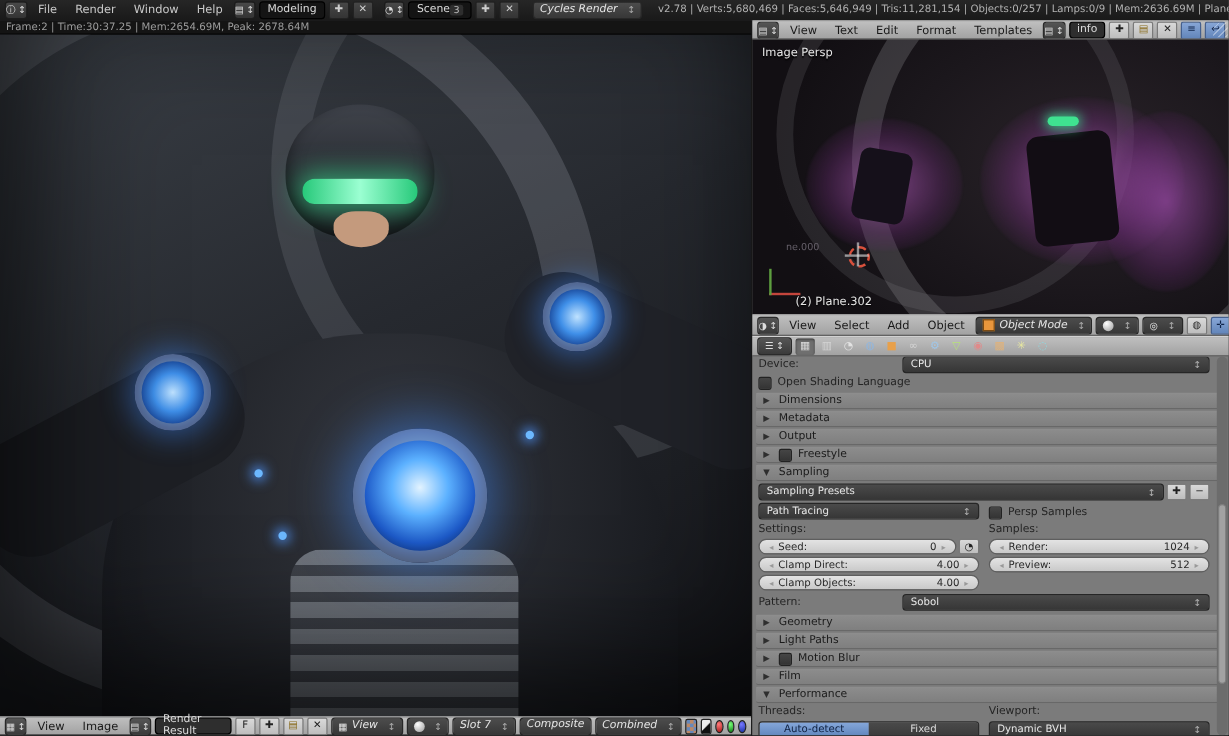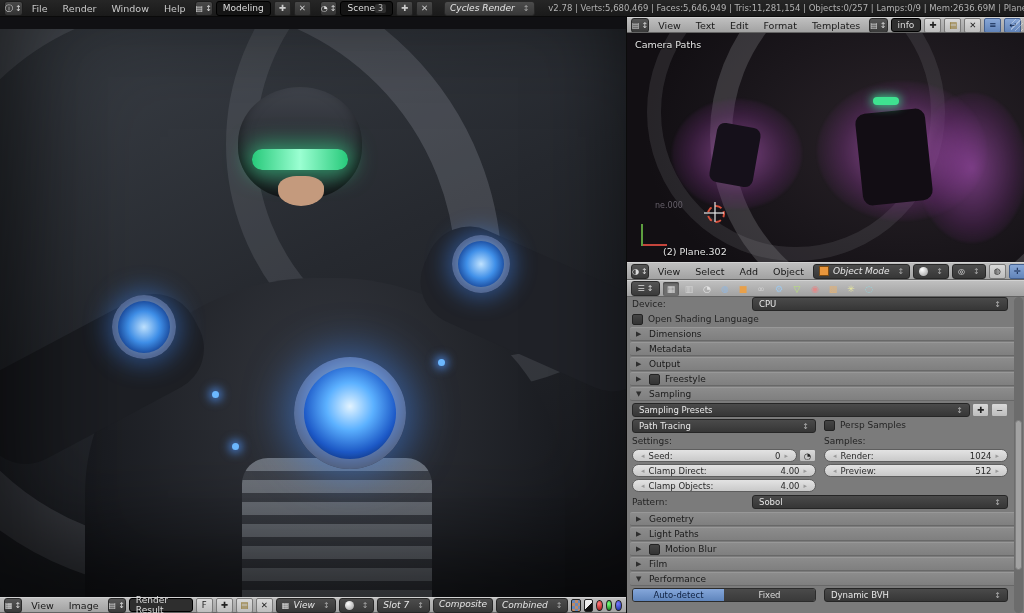--- a/index.html
+++ b/index.html
@@ -38,21 +38,21 @@
   #text-header{position:absolute;left:0;top:0;width:397px;height:16px;overflow:hidden;}
   #viewport{position:absolute;left:0;top:16px;width:397px;height:229px;overflow:hidden;
             background:radial-gradient(260px 180px at 70% 45%,#2a2329 0%,#1b171c 60%,#120f13 100%);}
   #vp-header{position:absolute;left:0;top:245px;width:397px;height:18px;overflow:hidden;}
   #props{position:absolute;left:0;top:263px;width:397px;height:333px;background:#7b7b7b;}
   #props-header{position:absolute;left:0;top:0;width:397px;height:17px;}
   #props-body{position:absolute;left:0;top:17px;width:397px;height:316px;overflow:hidden;
               padding:1px 16px 0 5px;box-sizing:border-box;font-size:9px;color:#1d1d1d;}
   
   .prow{display:flex;align-items:center;margin:2px 0;}
-  .cols{display:flex;gap:8px;align-items:flex-start;margin:2px 0;}
+  .cols{display:flex;gap:8px;align-items:flex-end;margin:2px 0;}
   .col{flex:1;display:flex;align-items:center;min-width:0;}
   .nfield{flex:1;height:11px;background:linear-gradient(#e3e3e3,#c9c9c9);border:1px solid #5e5e5e;border-radius:7px;
           display:flex;align-items:center;padding:0 8px;font-size:8.5px;color:#2a2a2a;min-width:0;}
   .nfield .val{margin-left:auto;}
   .nfield .arr{color:rgba(0,0,0,.28);font-size:7px;}
   .nfield .lbl{margin:0 4px;}
   .pdd{flex:1;height:12px;background:linear-gradient(#4a4a4a,#363636);border:1px solid #262626;border-radius:3px;
        display:flex;align-items:center;padding:0 6px;font-size:8.5px;color:#e8e8e8;min-width:0;}
   .pdd .ud{margin-left:auto;font-size:8px;color:#b0b0b0;}
   .panel-h{display:flex;align-items:center;gap:5px;height:12px;margin:1px -12px 1px -2px;padding:0 6px;
@@ -162,20 +162,23 @@
     <span class="ibtn dark">✚</span>
     <span class="ibtn dark">✕</span>
     <div class="dd" style="width:110px;margin-left:8px;">
       <span>Cycles Render</span>
       <span class="ud">↕</span>
     </div>
     <span class="stats">v2.78 | Verts:5,680,469 | Faces:5,646,949 | Tris:11,281,154 | Objects:0/257 | Lamps:0/9 | Mem:2636.69M | Plane.302</span>
   </div>
 
   <div id="left-col">
+    <div id="render-stats">
+      <span>Frame:2 | Time:30:37.25 | Mem:2654.69M, Peak: 2678.64M</span>
+    </div>
 
     <div id="render-canvas">
       <div class="art ring1"></div>
       <div class="art ring2"></div>
       <div class="art torso"></div>
       <div class="art arm-l"></div>
       <div class="art arm-r"></div>
       <div class="art helmet"></div>
       <div class="art visor"></div>
       <div class="art face"></div>
@@ -269,21 +272,21 @@
       <div class="art vp-ring2"></div>
       <div class="art wire w1"></div>
       <div class="art wire w2"></div>
       <div class="art wire w3"></div>
       <div class="art wcore"></div>
       <div class="art wcore2"></div>
       <div class="art vgreen"></div>
       <div class="art cursor3d"></div>
       <div class="art axis-red"></div>
       <div class="art axis-green"></div>
-      <span class="vp-label" style="left:8px;top:6px;">Camera Paths</span>
+      <span class="vp-label" style="left:8px;top:6px;">Image Persp</span>
       <span class="vp-small-label" style="left:28px;top:168px;">ne.000</span>
       <span class="vp-label" style="left:36px;bottom:5px;">(2) Plane.302</span>
     </div>
 
     <div id="vp-header" class="hdr-light hrow">
       <div class="edtype onlight">
         <span>◑</span>
           <span>↕</span>
       </div>
       <span class="menu">View</span>
@@ -465,20 +468,28 @@
         </div>
         <div class="panel-h">
           <span class="tri">▶</span>
           <span>Film</span>
         </div>
 
         <div class="panel-h">
           <span class="tri">▼</span>
           <span>Performance</span>
         </div>
+        <div class="cols" style="margin:1px 0;">
+          <div class="col">
+              <span class="plabel">Threads:</span>
+            </div>
+          <div class="col">
+              <span class="plabel">Viewport:</span>
+            </div>
+        </div>
         <div class="cols">
           <div class="col">
             <div class="seg">
               <span class="on">Auto-detect</span>
               <span class="off">Fixed</span>
             </div>
           </div>
           <div class="col">
             <div class="pdd">
               <span>Dynamic BVH</span>

